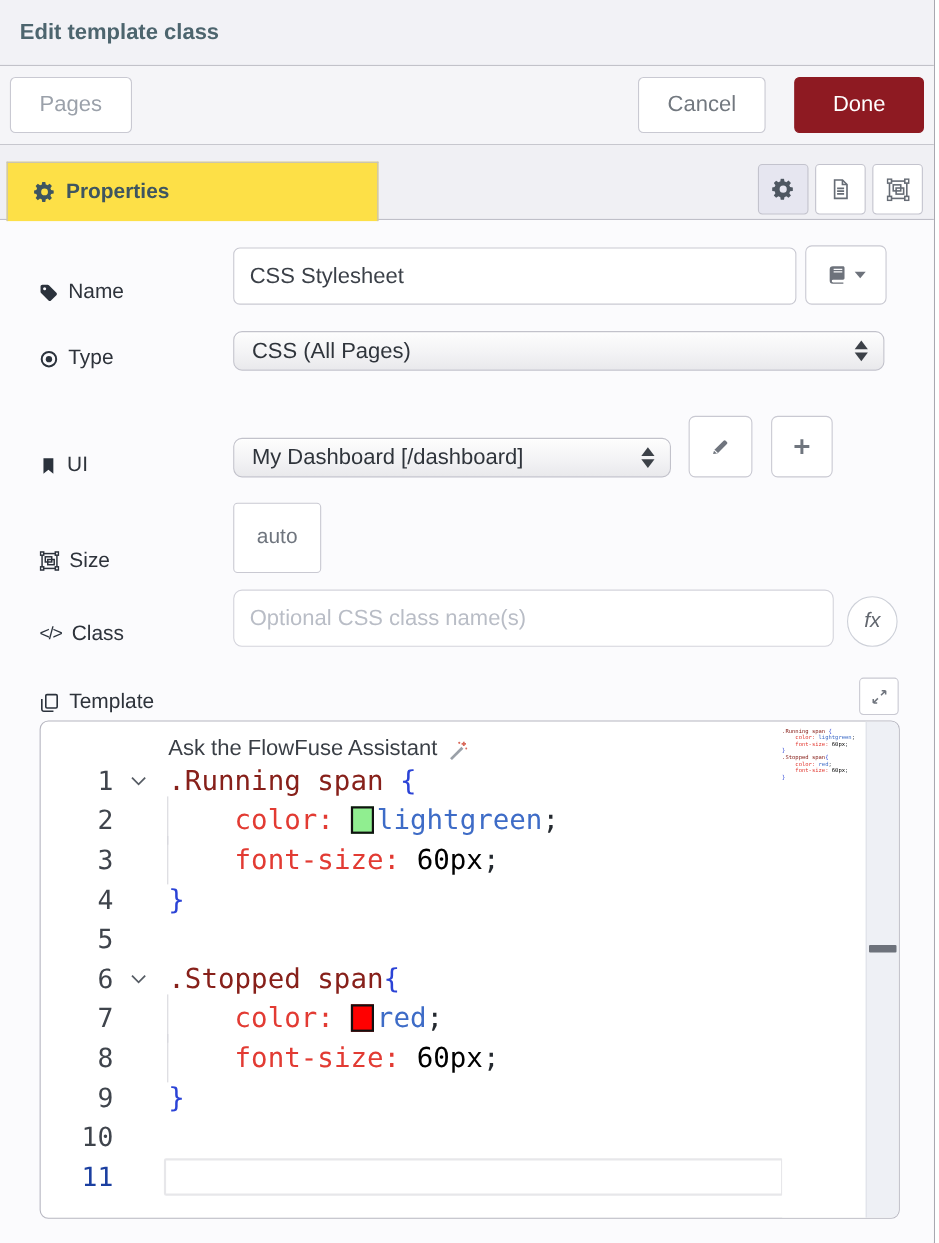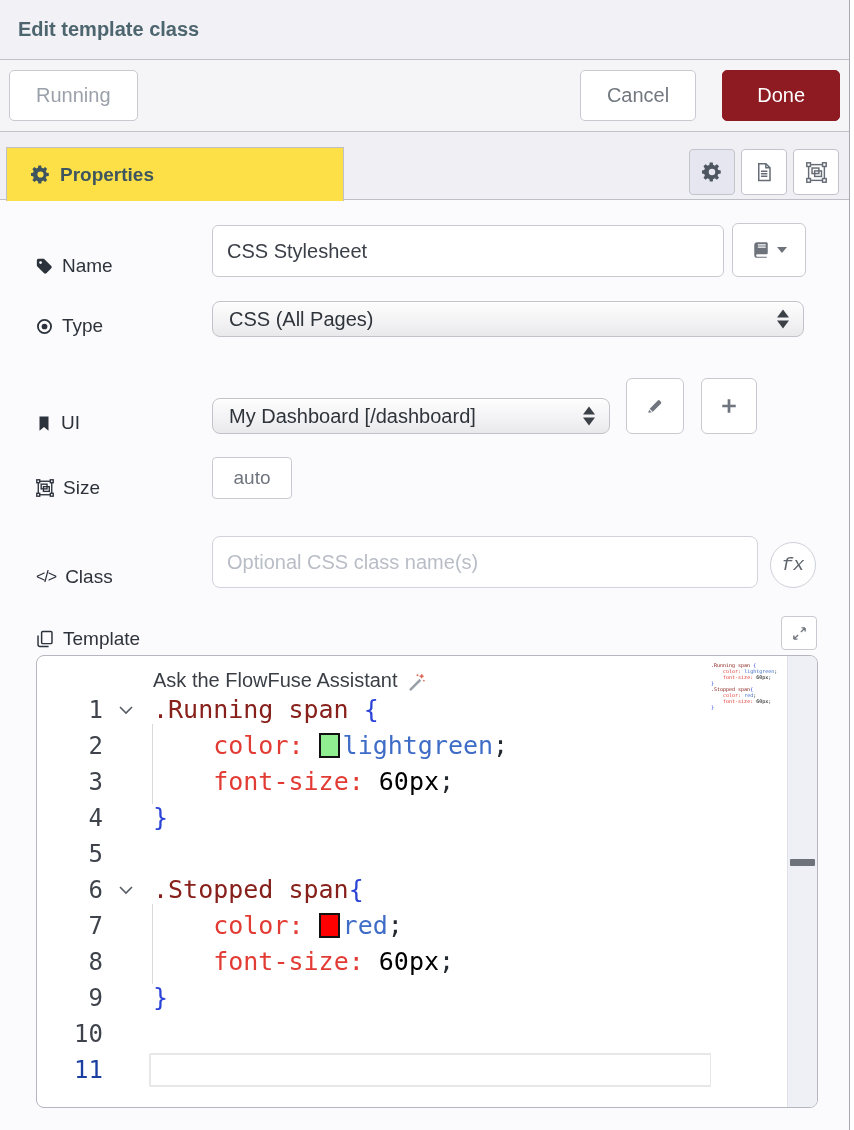--- a/index.html
+++ b/index.html
@@ -42,22 +42,22 @@
   .updown { position:absolute; right:14px; top:50%; transform:translateY(-50%); }
   .updown i { display:block; width:0; height:0; border-left:6px solid transparent; border-right:6px solid transparent; }
   .updown .up { border-bottom:8px solid #3c4148; margin-bottom:3px; }
   .updown .dn { border-top:8px solid #3c4148; }
 
   .sqbtn { border:1px solid #c9c9d2; border-radius:6px; background:#fff; display:flex; align-items:center; justify-content:center; cursor:pointer; }
   .book-btn { width:74px; height:54px; margin-left:8px; gap:7px; }
   .caret { width:0; height:0; border-left:5px solid transparent; border-right:5px solid transparent; border-top:6px solid #6d727b; }
   .pencil-btn { width:58px; height:56px; margin-left:16px; }
   .plus-btn { width:56px; height:56px; margin-left:17px; }
-  .auto-btn { width:80px; height:42px; border-radius:4px; font-size:19px; color:#6f757e; }
-  .fx-btn { width:46px; height:46px; margin-left:12px; border:1px solid #cdd0d8; border-radius:50%; background:#fff; display:flex; align-items:center; justify-content:center; font-family:Liberation Mono, monospace; font-style:italic; font-size:19px; color:#62676f; cursor:pointer; }
+  .auto-btn { width:80px; height:64px; border-radius:4px; font-size:19px; color:#6f757e; }
+  .fx-btn { width:46px; height:46px; margin-left:12px; border:1px solid #cdd0d8; border-radius:50%; background:#fff; display:flex; align-items:center; justify-content:center; font-family:Liberation Sans, sans-serif; font-style:italic; font-size:19px; color:#62676f; cursor:pointer; }
   .expand-btn { width:36px; height:34px; margin-left:auto; border:1px solid #c9c9d2; border-radius:4px; background:#fff; display:flex; align-items:center; justify-content:center; cursor:pointer; }
 
   
   .editor { position:absolute; top:455px; left:36px; width:782px; height:453px; background:#fff; border:1px solid #b6b6c0; border-radius:8px; overflow:hidden; }
   .ed-hint { height:30px; margin-top:6px; display:flex; align-items:flex-end; gap:8px; padding-left:116px; font-size:20px; color:#3a3f46; }
   .code-lines { position:relative; }
   .code-row { position:relative; height:36px; display:flex; align-items:center; font-family:"DejaVu Sans Mono",monospace; font-size:25px; line-height:36px; }
   .code-row .ln { width:66px; text-align:right; color:#3f444c; font-size:24px; flex:none; z-index:1; }
   .code-row.cur .ln { color:#1b3fa0; }
   .code-row .fold { width:46px; flex:none; display:flex; align-items:center; justify-content:center; z-index:1; }
@@ -78,21 +78,21 @@
 </head>
 <body>
 
 <div class="dialog">
 
   <div class="hdr">
     <span class="title">Edit template class</span>
   </div>
 
   <div class="btnbar">
-    <button class="btn btn-delete">Running</button>
+    <button class="btn btn-delete">Pages</button>
     <button class="btn btn-cancel">Cancel</button>
     <button class="btn btn-done">Done</button>
   </div>
 
   <div class="tabbar">
     <div class="tab">
       <span>
         <svg width="19" height="19" viewBox="0 0 16 16">
             <path fill="#3e5560" fill-rule="evenodd" d="M15 9.2V6.8l-2-.35a5.2 5.2 0 0 0-.55-1.33l1.17-1.66-1.7-1.7-1.66 1.17a5.2 5.2 0 0 0-1.33-.55L8.58.4H6.2l-.35 2c-.47.12-.91.31-1.33.55L2.86 1.78l-1.7 1.7 1.17 1.66c-.24.42-.43.86-.55 1.33l-2 .35v2.4l2 .35c.12.47.31.91.55 1.33l-1.17 1.66 1.7 1.7 1.66-1.17c.42.24.86.43 1.33.55l.35 2h2.38l.35-2c.47-.12.91-.31 1.33-.55l1.66 1.17 1.7-1.7-1.17-1.66c.24-.42.43-.86.55-1.33l2-.35zM8 10.6A2.6 2.6 0 1 1 8 5.4a2.6 2.6 0 0 1 0 5.2z"></path>
           </svg>

